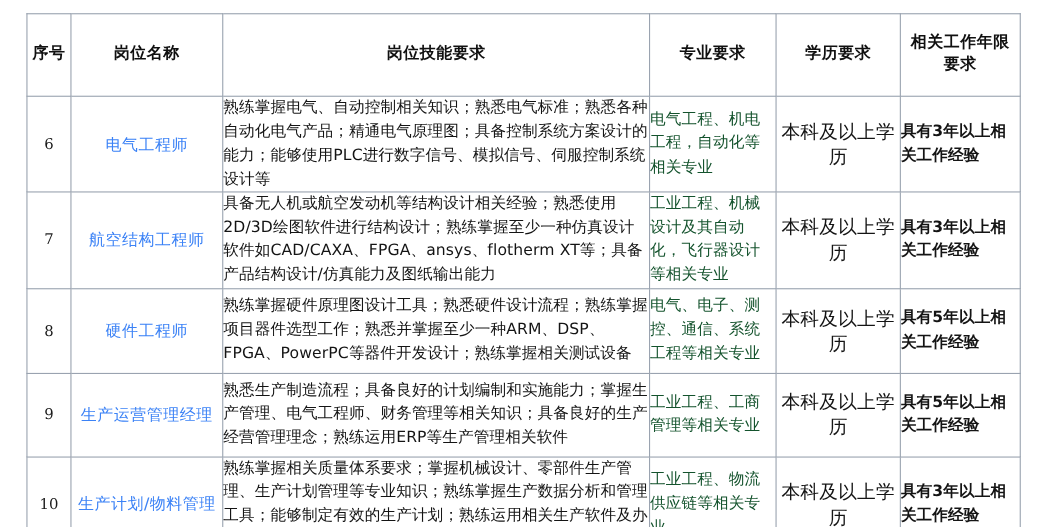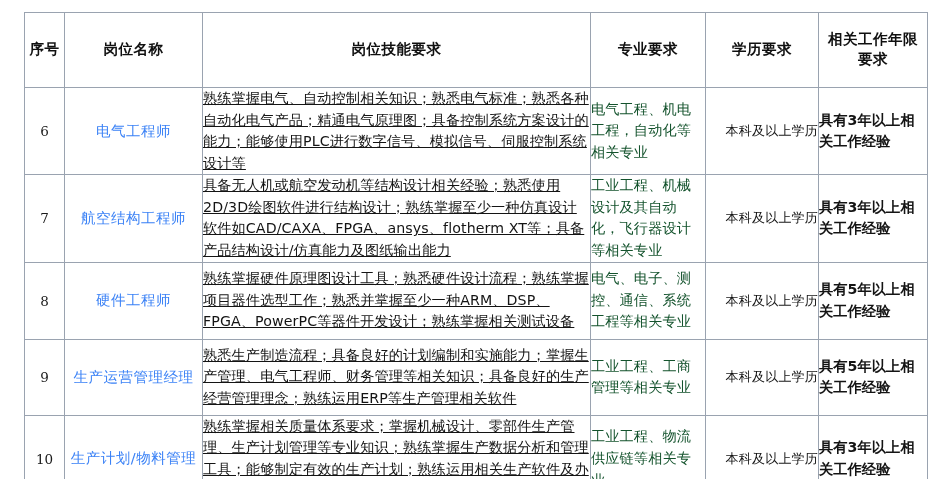--- a/index.html
+++ b/index.html
@@ -67,33 +67,32 @@
     letter-spacing: 0.5px;
     color: #3b82f6;
   }
   td.cell-skill {
     text-align: left;
     font-size: 14.2px;
     line-height: 1.52;
     padding: 3px 4px 3px 5px;
     letter-spacing: 0.1px;
     color: #141414;
-    text-decoration: underline;
   }
   td.cell-major {
     text-align: left;
     font-size: 14.2px;
     line-height: 1.52;
     padding: 3px 3px 3px 5px;
     letter-spacing: 0.1px;
     color: #14532d;
   }
   td.cell-edu {
-    text-align: right;
-    font-size: 13px;
+    text-align: center;
+    font-size: 17px;
     letter-spacing: 0.2px;
     color: #141414;
   }
   td.cell-exp {
     text-align: left;
     font-size: 14.2px;
     line-height: 1.5;
     padding: 3px 3px 3px 5px;
     letter-spacing: 0.1px;
     color: #141414;

